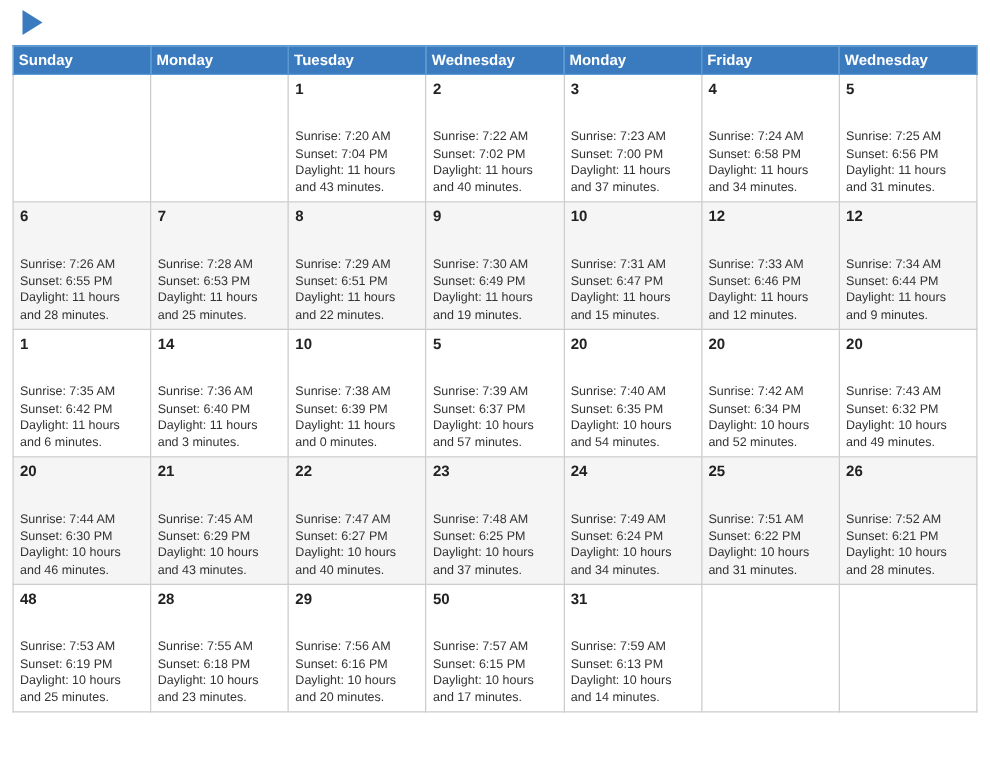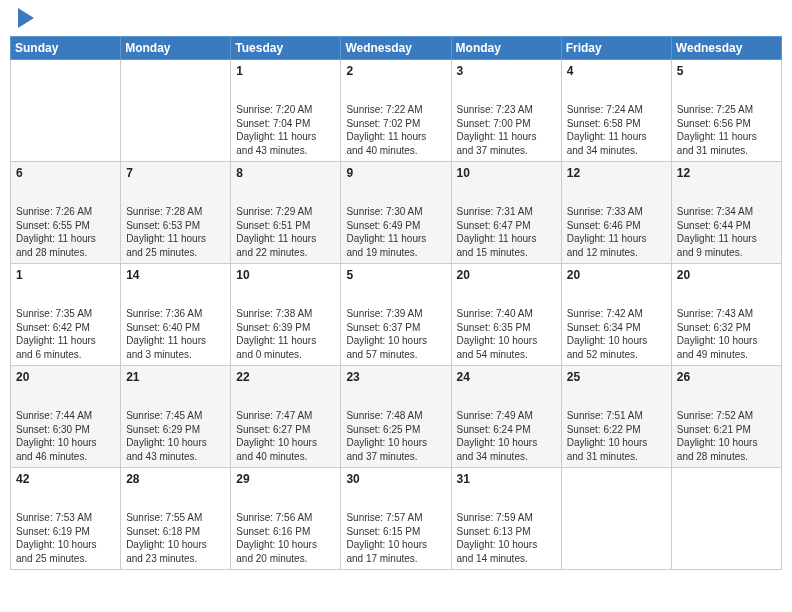--- a/index.html
+++ b/index.html
@@ -232,33 +232,33 @@
           <div class="day-num">25</div>
           <div class="day-detail">Sunrise: 7:51 AM<br>Sunset: 6:22 PM<br>Daylight: 10 hours and 31 minutes.</div>
         </td>
         <td>
           <div class="day-num">26</div>
           <div class="day-detail">Sunrise: 7:52 AM<br>Sunset: 6:21 PM<br>Daylight: 10 hours and 28 minutes.</div>
         </td>
       </tr>
       <tr>
         <td>
-          <div class="day-num">42</div>
+          <div class="day-num">48</div>
           <div class="day-detail">Sunrise: 7:53 AM<br>Sunset: 6:19 PM<br>Daylight: 10 hours and 25 minutes.</div>
         </td>
         <td>
           <div class="day-num">28</div>
           <div class="day-detail">Sunrise: 7:55 AM<br>Sunset: 6:18 PM<br>Daylight: 10 hours and 23 minutes.</div>
         </td>
         <td>
           <div class="day-num">29</div>
           <div class="day-detail">Sunrise: 7:56 AM<br>Sunset: 6:16 PM<br>Daylight: 10 hours and 20 minutes.</div>
         </td>
         <td>
-          <div class="day-num">30</div>
+          <div class="day-num">50</div>
           <div class="day-detail">Sunrise: 7:57 AM<br>Sunset: 6:15 PM<br>Daylight: 10 hours and 17 minutes.</div>
         </td>
         <td>
           <div class="day-num">31</div>
           <div class="day-detail">Sunrise: 7:59 AM<br>Sunset: 6:13 PM<br>Daylight: 10 hours and 14 minutes.</div>
         </td>
         <td class="empty-cell"></td>
         <td class="empty-cell"></td>
       </tr>
     </tbody>

